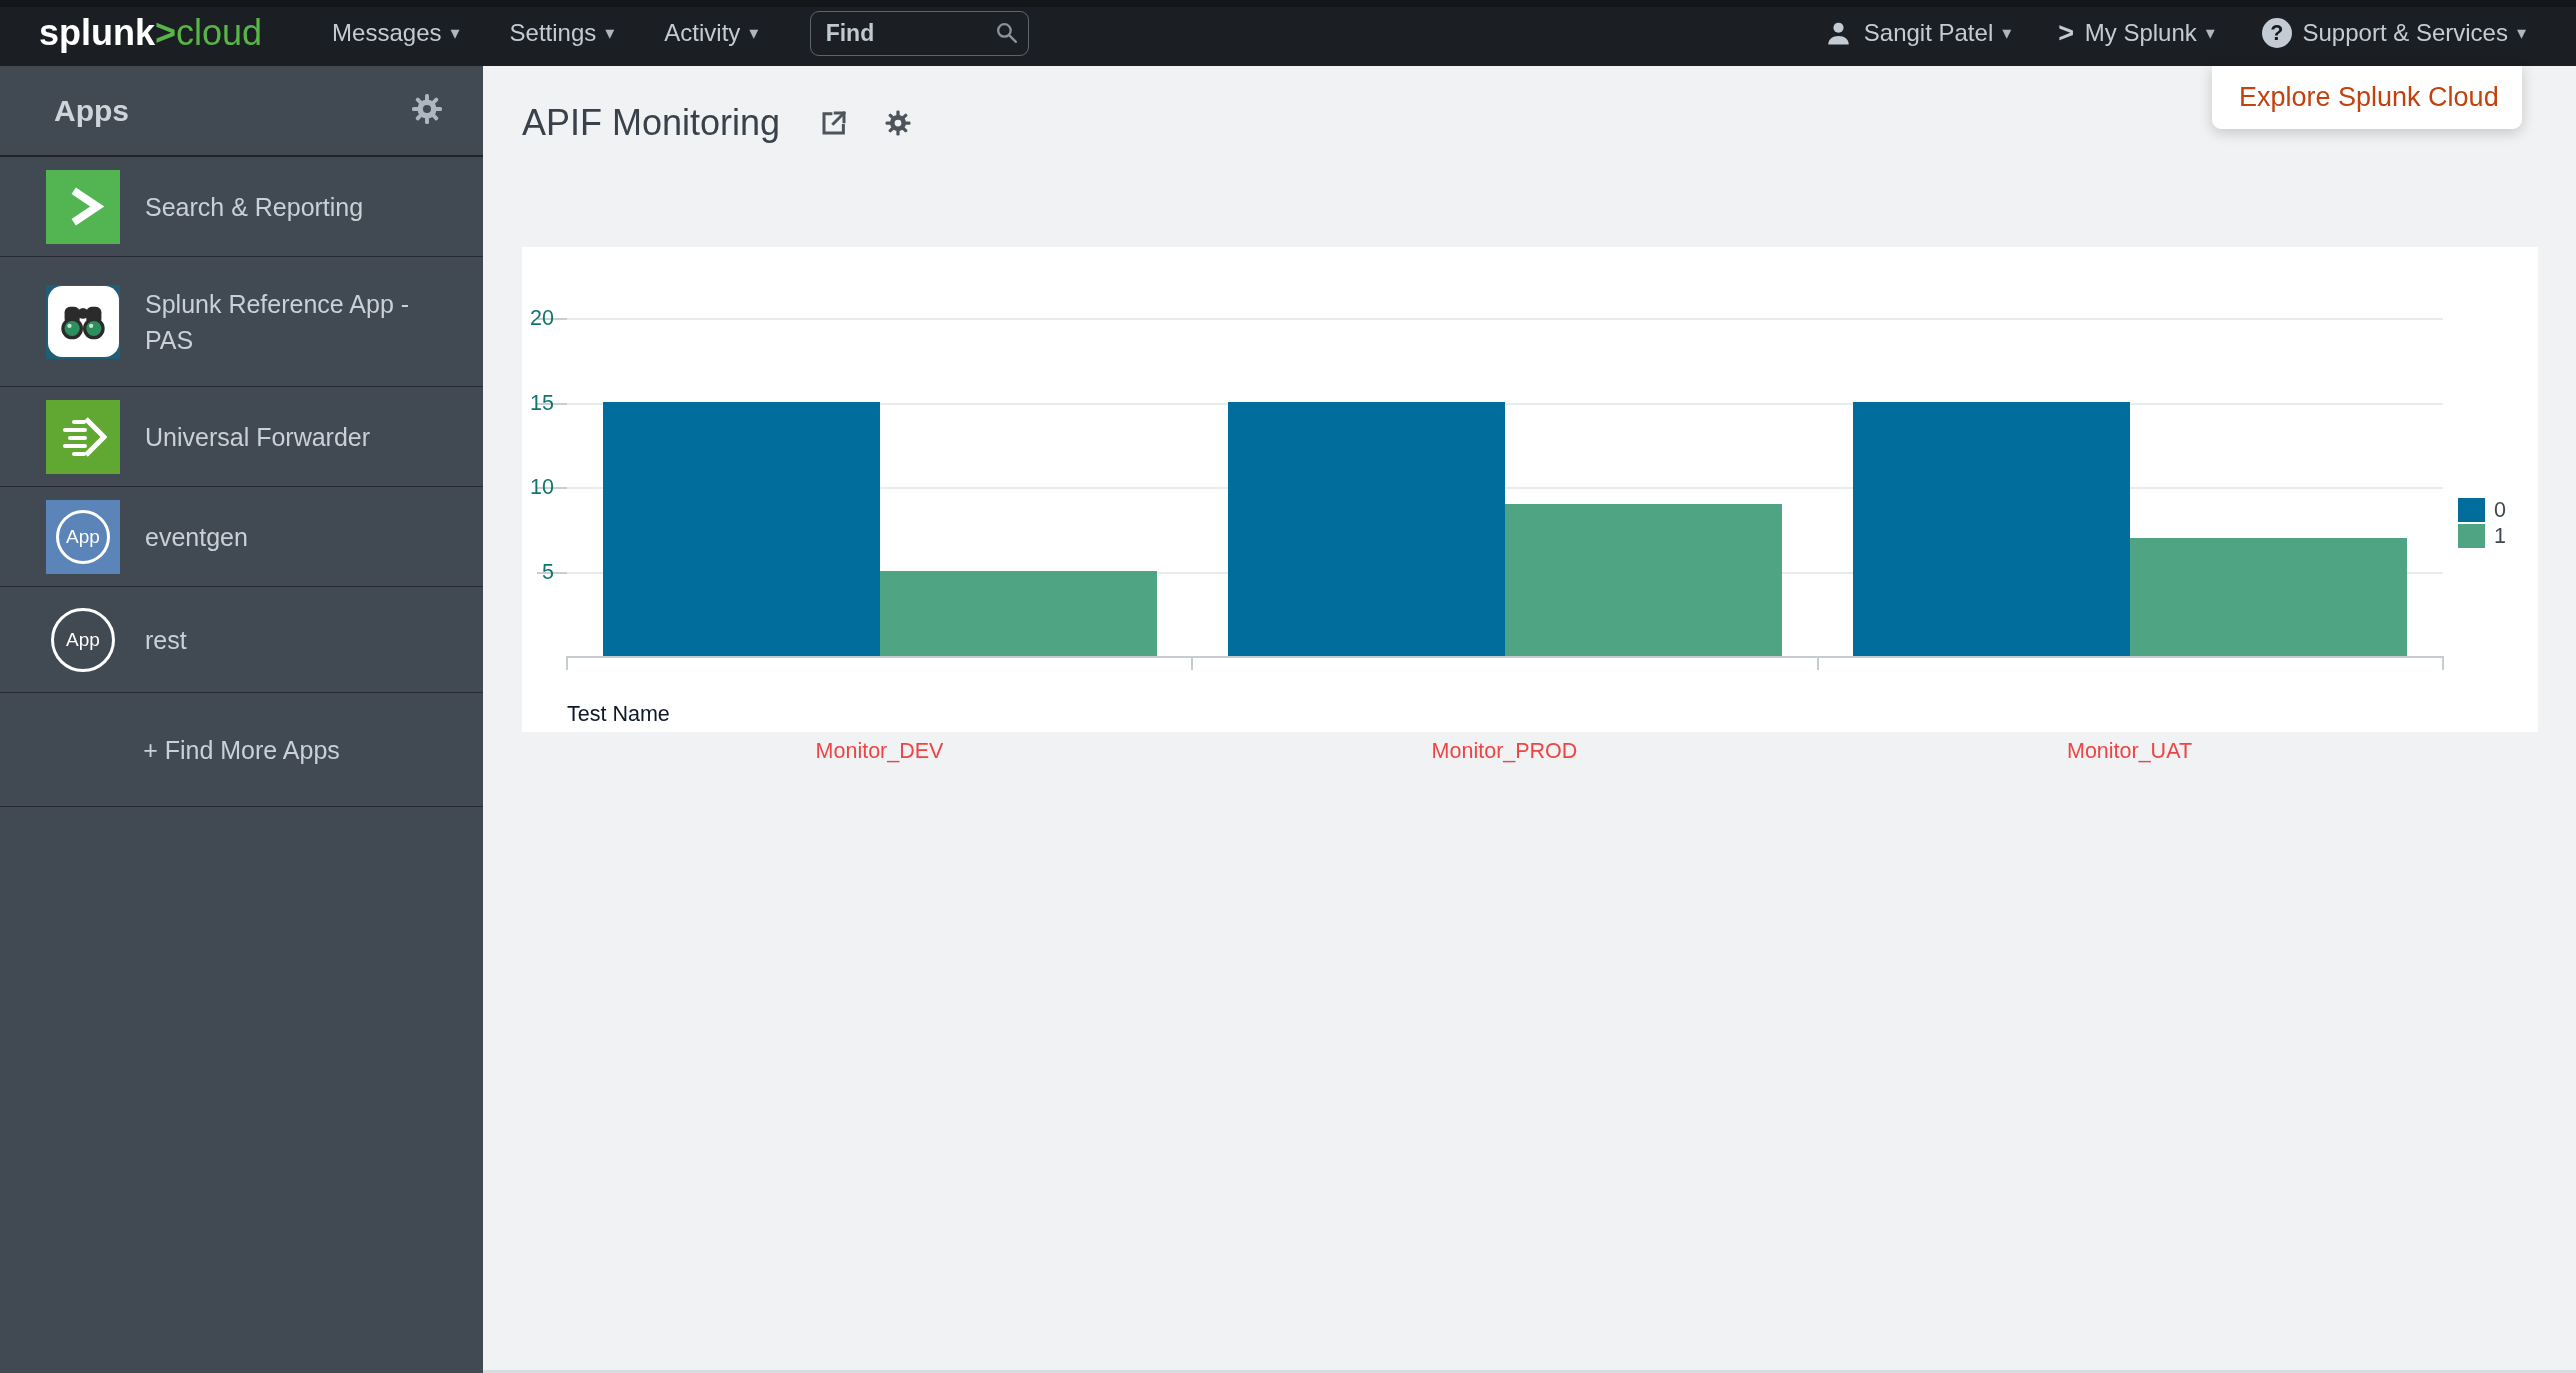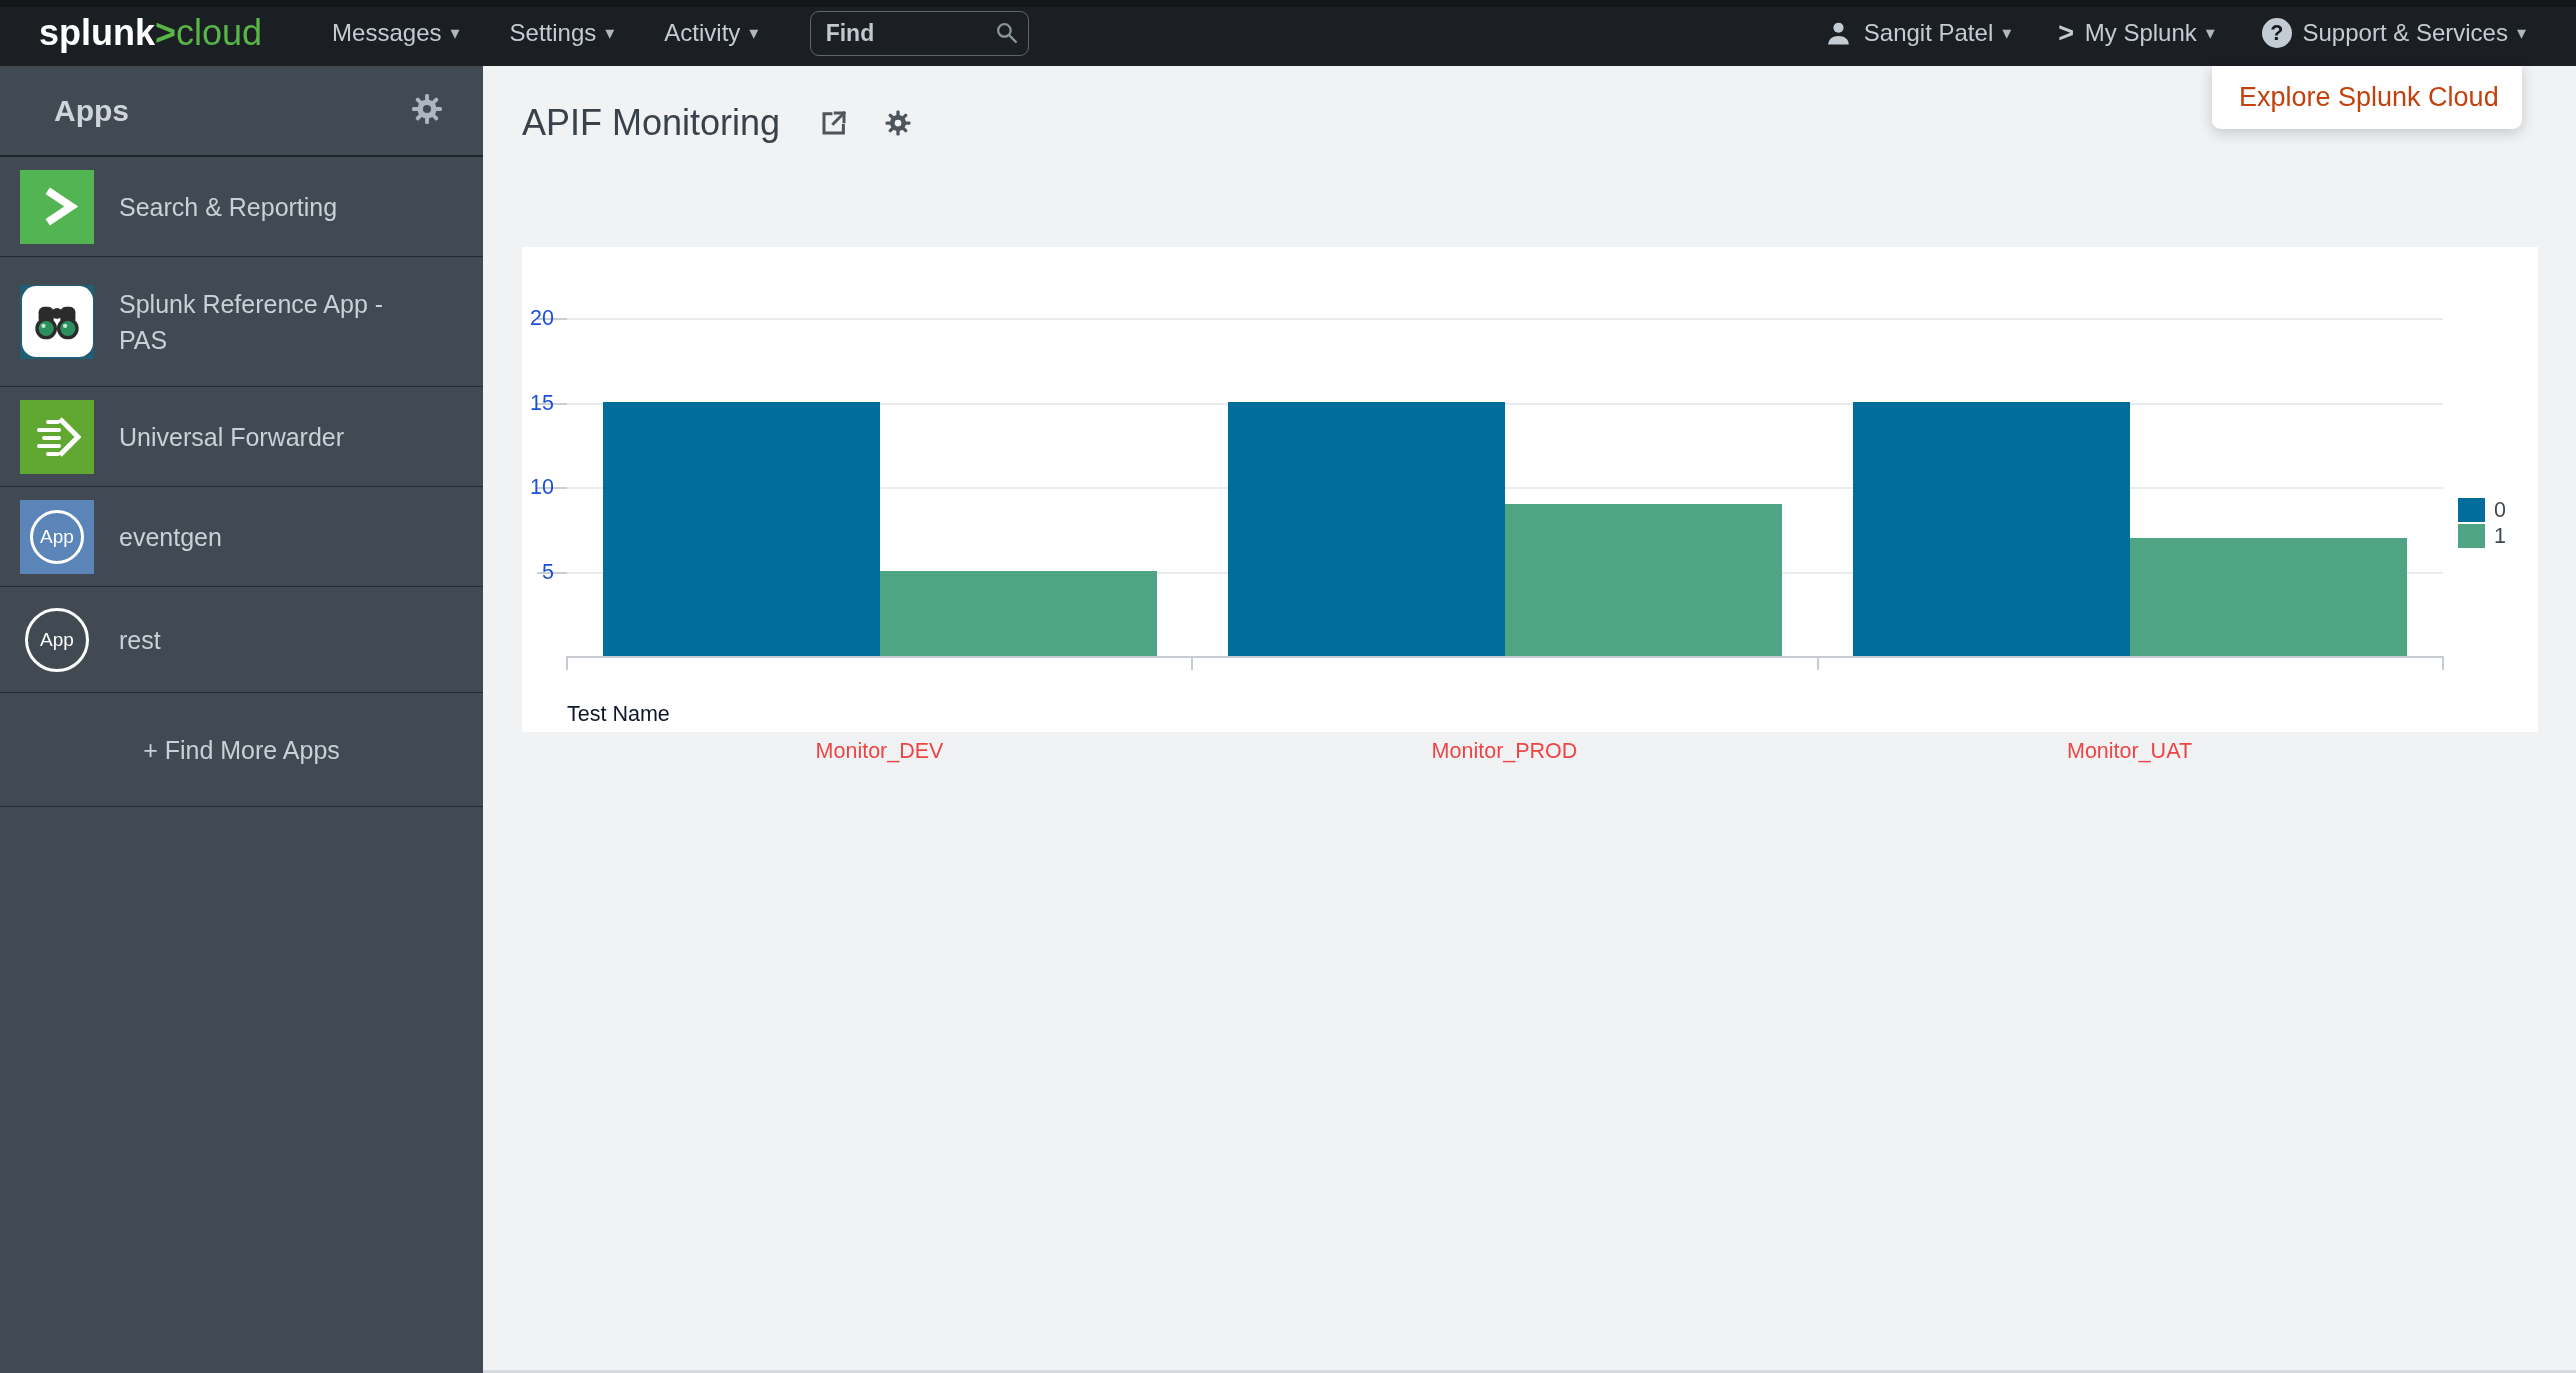--- a/index.html
+++ b/index.html
@@ -32,21 +32,21 @@
   .gt-glyph { font-weight:800; font-size:27px; margin-right:10.7px; color:#c3cbd4; }
   .qmark { width:30px; height:30px; border-radius:50%; background:#c3cbd4; color:#16191d;
            font-weight:700; font-size:21.5px; display:flex; align-items:center; justify-content:center;
            margin-right:10.7px; }
 
   
   .sidebar { position:absolute; top:66px; left:0; width:483px; height:1308px; background:#414a53; }
   .sb-head { height:91px; display:flex; align-items:center; border-bottom:2.7px solid #1f2429; }
   .sb-title { color:#ced4da; font-size:30px; font-weight:700; margin-left:54px; flex:1; }
   .sb-gear { margin-right:38px; cursor:pointer; }
-  .sb-item { display:flex; align-items:center; border-bottom:1.8px solid #262b31; padding-left:20px;
+  .sb-item { display:flex; align-items:center; border-bottom:1.8px solid #262b31; padding-left:46px;
              min-height:100px; cursor:pointer; }
   .sb-item.two-line { min-height:130px; }
   .sb-item.tall { min-height:106px; }
   .sb-item.findmore { min-height:114px; justify-content:center; padding-left:0; }
   .appicon { width:74px; height:74px; margin-right:25px; flex:0 0 74px;
              display:flex; align-items:center; justify-content:center; }
   .appicon.sr { background:#52b552; }
   .appicon.pas { background:#1f5e74; }
   .pas-inner { width:71px; height:71px; background:#ffffff; border-radius:14.3px;
                display:flex; align-items:center; justify-content:center; }
@@ -66,21 +66,21 @@
   .titlebar h1 { font-size:36px; font-weight:400; color:#39424a; margin-right:39px; }
   .t-icon { margin-right:34px; cursor:pointer; display:flex; }
   .bottom-line { position:absolute; left:0; right:0; bottom:0; height:3.6px; background:#d7dbdf; }
 
   
   .panel { position:absolute; left:39px; top:181px; width:2016px; height:485px; background:#ffffff; }
   .plot { position:absolute; left:45px; top:71px; width:1876px; height:338px; }
   .gridline { position:absolute; height:1.8px; width:100%; background:#e9ecef; }
   .ytick-stub { position:absolute; left:-30px; width:30px; height:1.8px; background:#c9ced3; }
   .ylabel { position:absolute; width:50px; left:-63px; text-align:right; font-size:21.5px;
-            color:#1d4ed8; height:25px; line-height:25px; }
+            color:#0f766e; height:25px; line-height:25px; }
   .baseline { position:absolute; left:0; top:338px; width:100%; height:1.8px; background:#c6ccd2; }
   .xtick { position:absolute; top:338px; width:1.8px; height:14.3px; background:#c6ccd2; }
   .bar { position:absolute; bottom:0; }
   .xlabel { position:absolute; top:421px; text-align:center; font-size:21.5px; color:#ef4444; }
   .xaxis-title { position:absolute; left:45px; top:455px; width:1876px; 
                  font-size:21.5px; color:#0f172a; }
   .legend { position:absolute; left:1936px; top:251px; }
   .legend-row { display:flex; align-items:center; margin-bottom:1.8px; }
   .legend-swatch { width:27px; height:24px; }
   .legend-label { margin-left:9px; font-size:21.5px; color:#3f474e; line-height:24px; }

